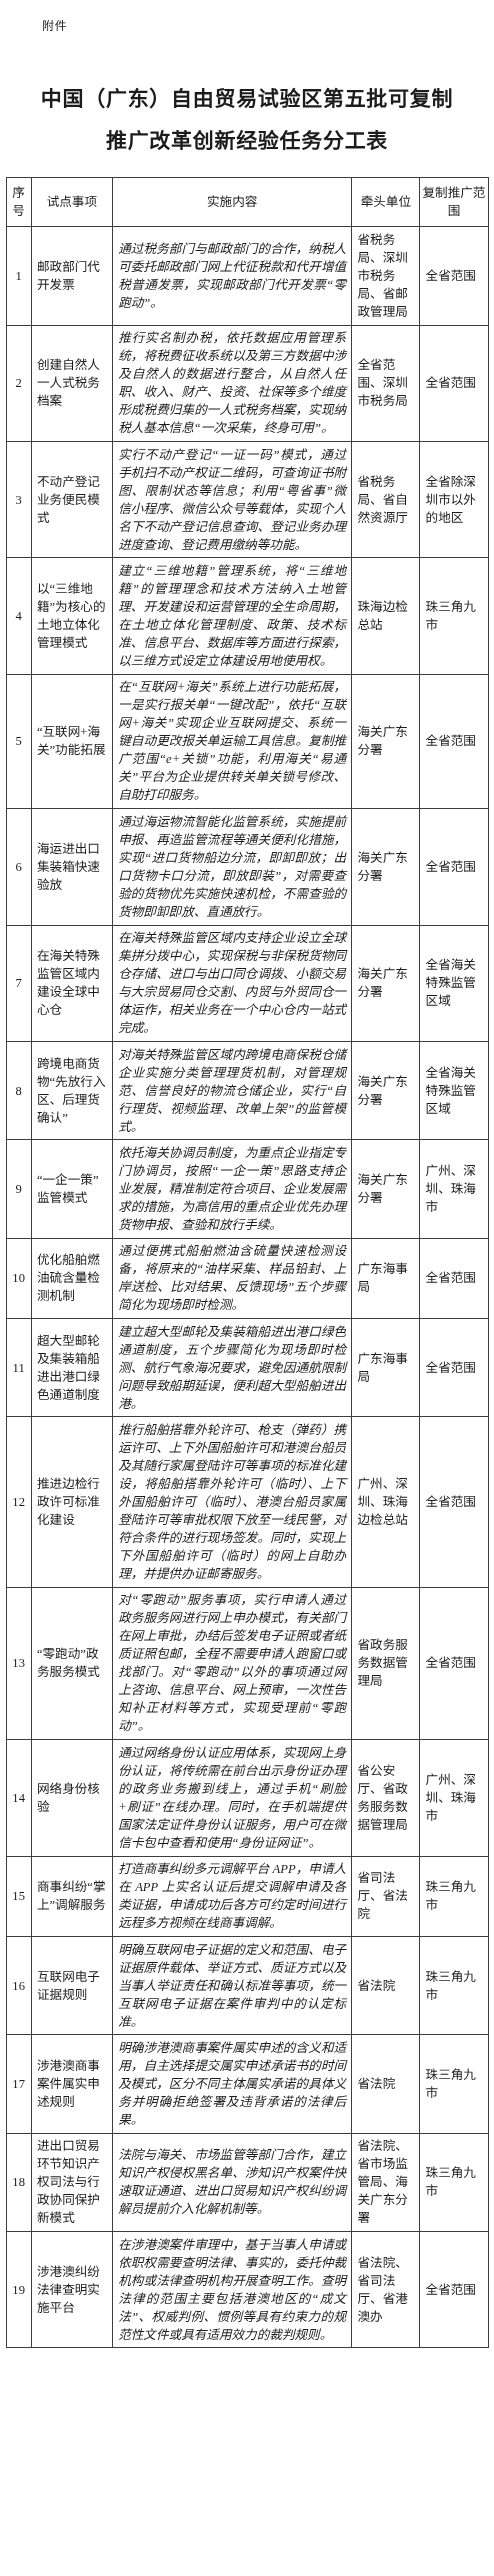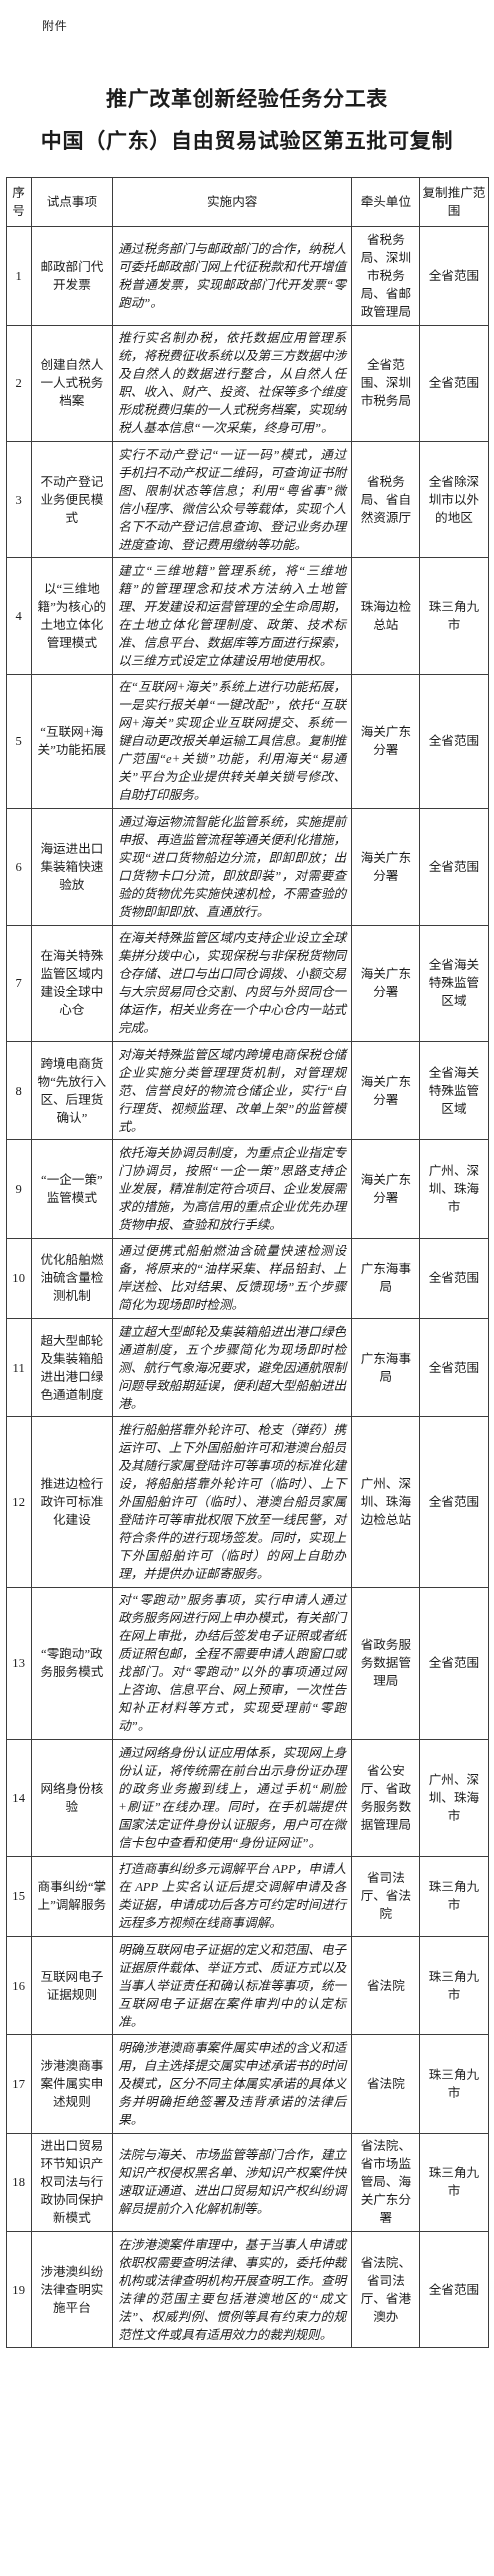--- a/index.html
+++ b/index.html
@@ -46,31 +46,31 @@
   .task-table th {
     text-align: center;
     padding: 6px 1.5px;
   }
   .col-no    { width: 23px; }
   .col-item  { width: 74px; }
   .col-impl  { width: 218px; }
   .col-lead  { width: 62px; }
   .col-scope { width: 62px; }
   td.cell-no { text-align: center; }
-  td.cell-item, td.cell-lead, td.cell-scope { text-align: center; }
+  td.cell-item, td.cell-lead, td.cell-scope { text-align: left; }
   td.cell-impl { text-align: justify; font-style: italic; }
 </style>
 </head>
 <body>
 
 <div class="attachment-label">附件</div>
 
 <div class="doc-title">
+  <div>中国（广东）自由贸易试验区第五批可复制</div>
   <div>推广改革创新经验任务分工表</div>
-  <div>中国（广东）自由贸易试验区第五批可复制</div>
 </div>
 
 <table class="task-table">
   <colgroup>
     <col class="col-no">
     <col class="col-item">
     <col class="col-impl">
     <col class="col-lead">
     <col class="col-scope">
   </colgroup>

